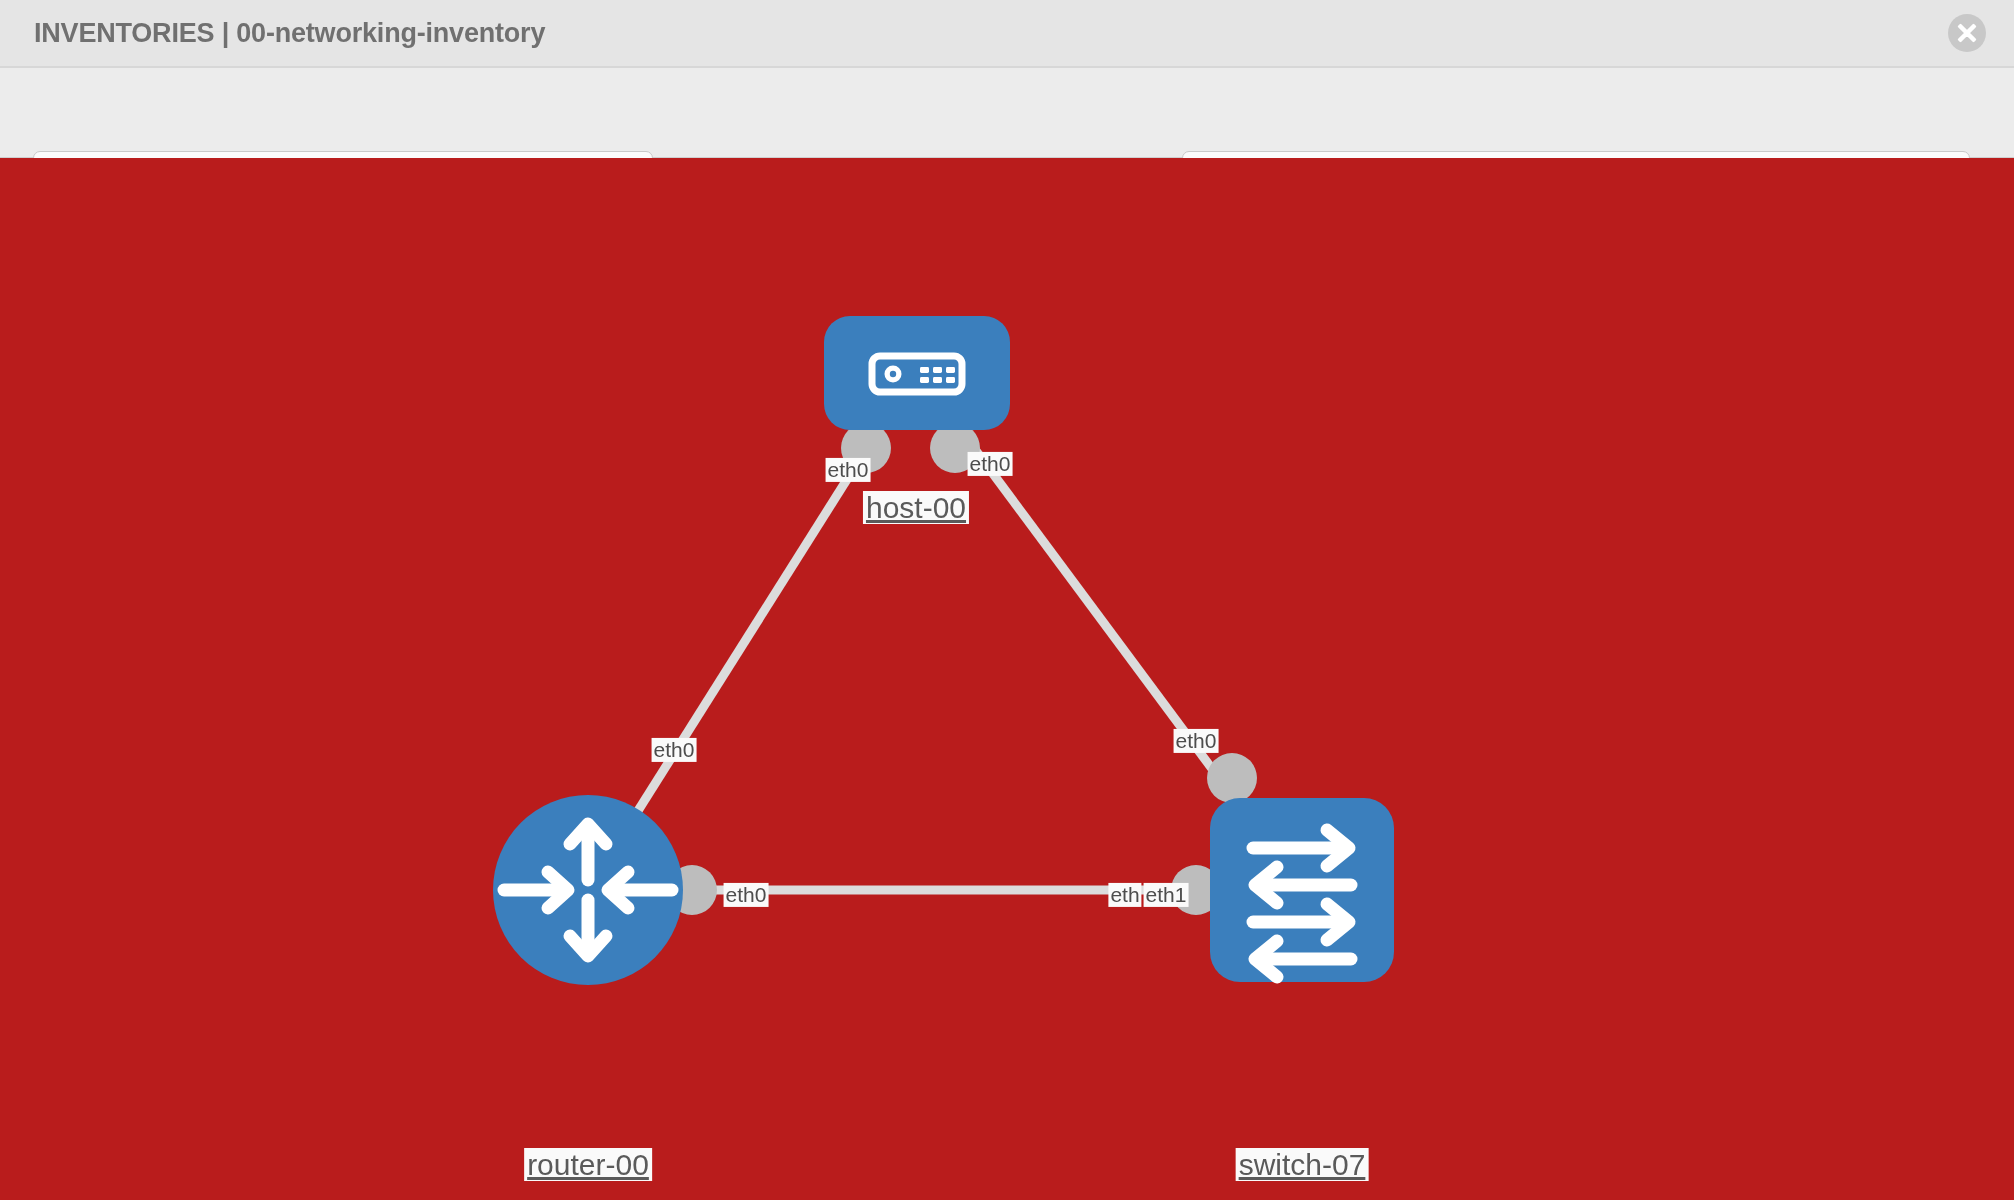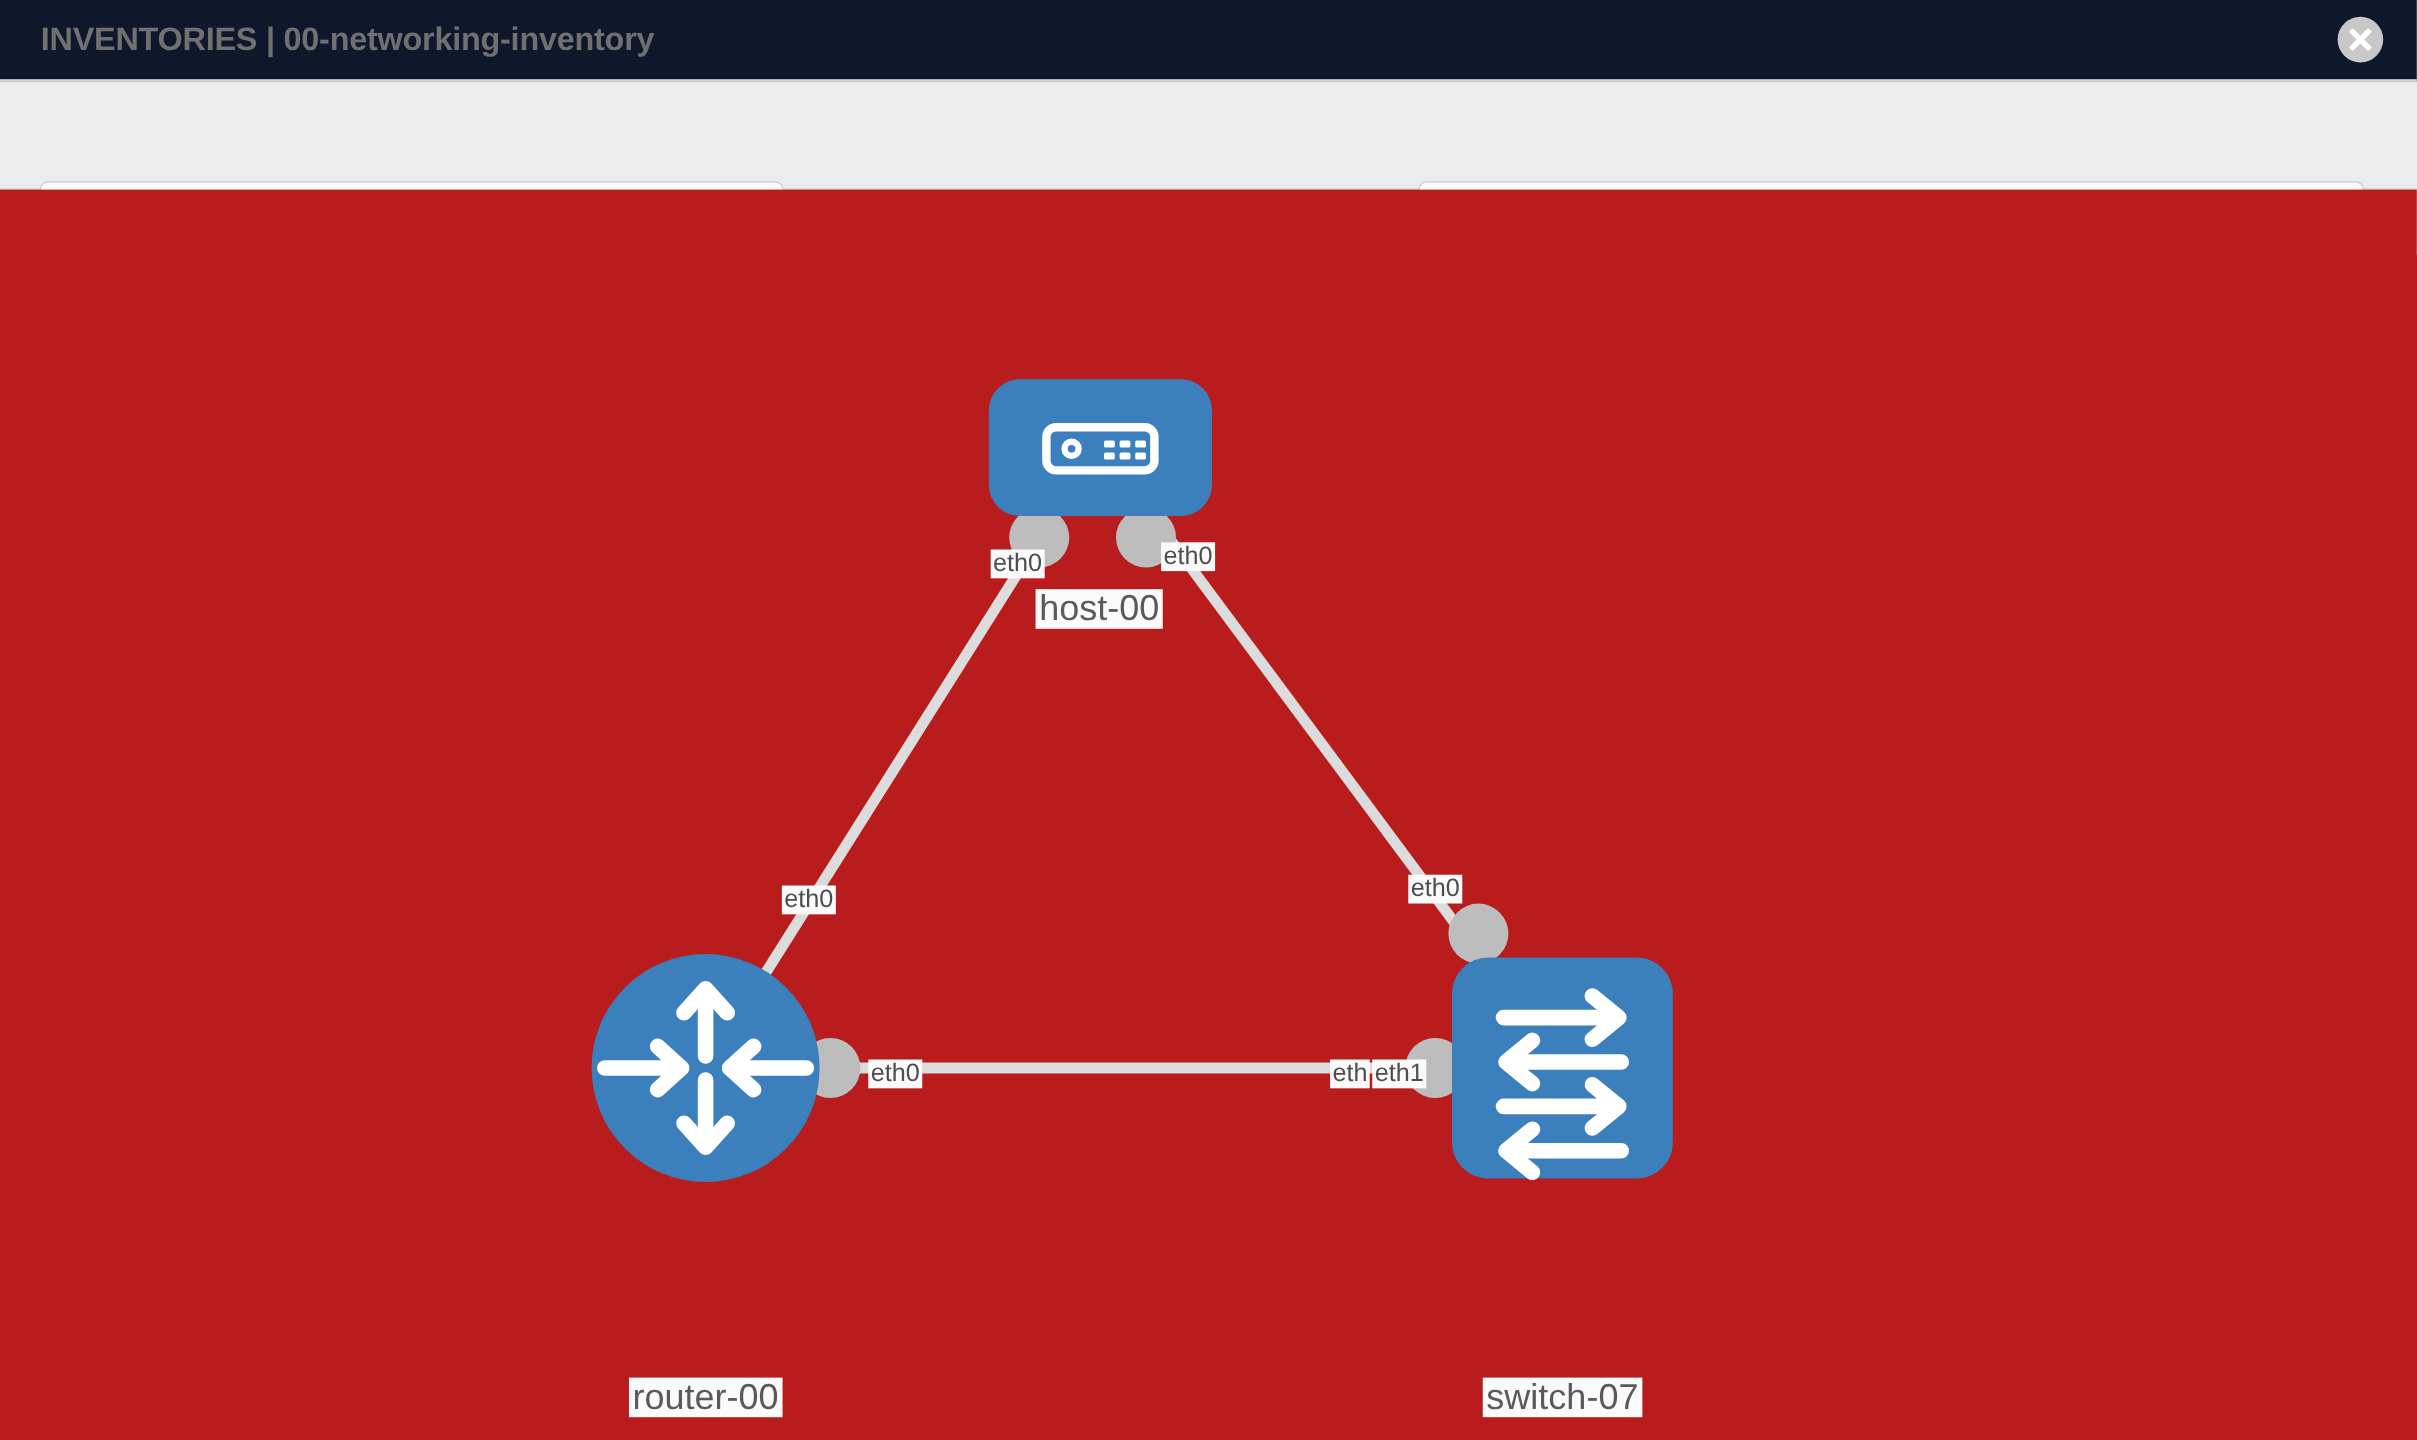--- a/index.html
+++ b/index.html
@@ -14,21 +14,21 @@
     overflow: hidden;
     position: relative;
   }
 
   
   .titlebar {
     position: absolute;
     left: 0; top: 0;
     width: 2014px;
     height: 68px;
-    background: #0f172a;
+    background: #e5e5e5;
     border-bottom: 2px solid #d7d7d7;
     box-sizing: border-box;
   }
   .title-text {
     position: absolute;
     left: 34px;
     top: 18px;
     font-size: 27px;
     font-weight: bold;
     color: #707070;
@@ -115,20 +115,21 @@
   
   .node-label {
     position: absolute;
     transform: translateX(-50%);
     font-size: 30px;
     color: #5a5a5a;
     background: #fafafa;
     padding: 0 3px;
     white-space: nowrap;
     line-height: 1.1;
+    text-decoration: underline;
   }
   
   .iface-label {
     position: absolute;
     transform: translate(-50%, -50%);
     font-size: 21px;
     color: #4d4d4d;
     background: #fafafa;
     padding: 0 2px;
     white-space: nowrap;

